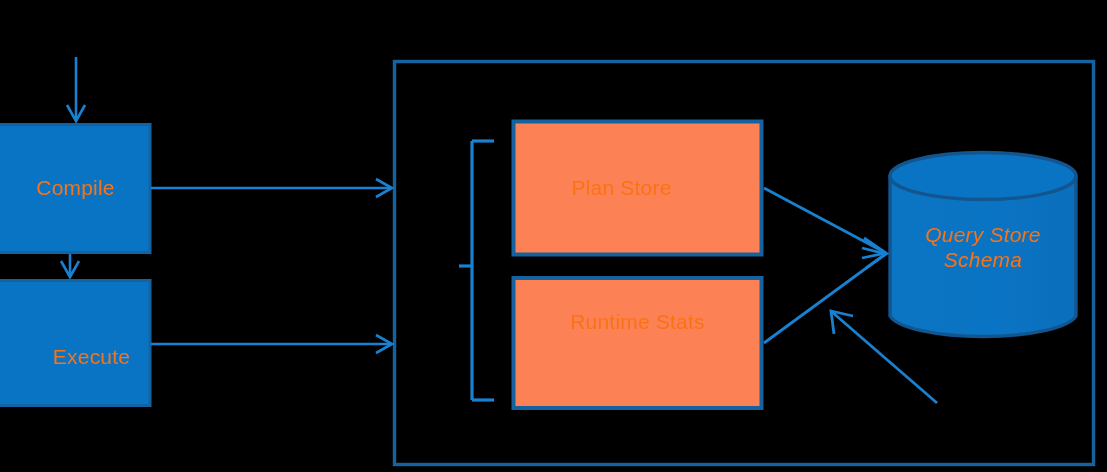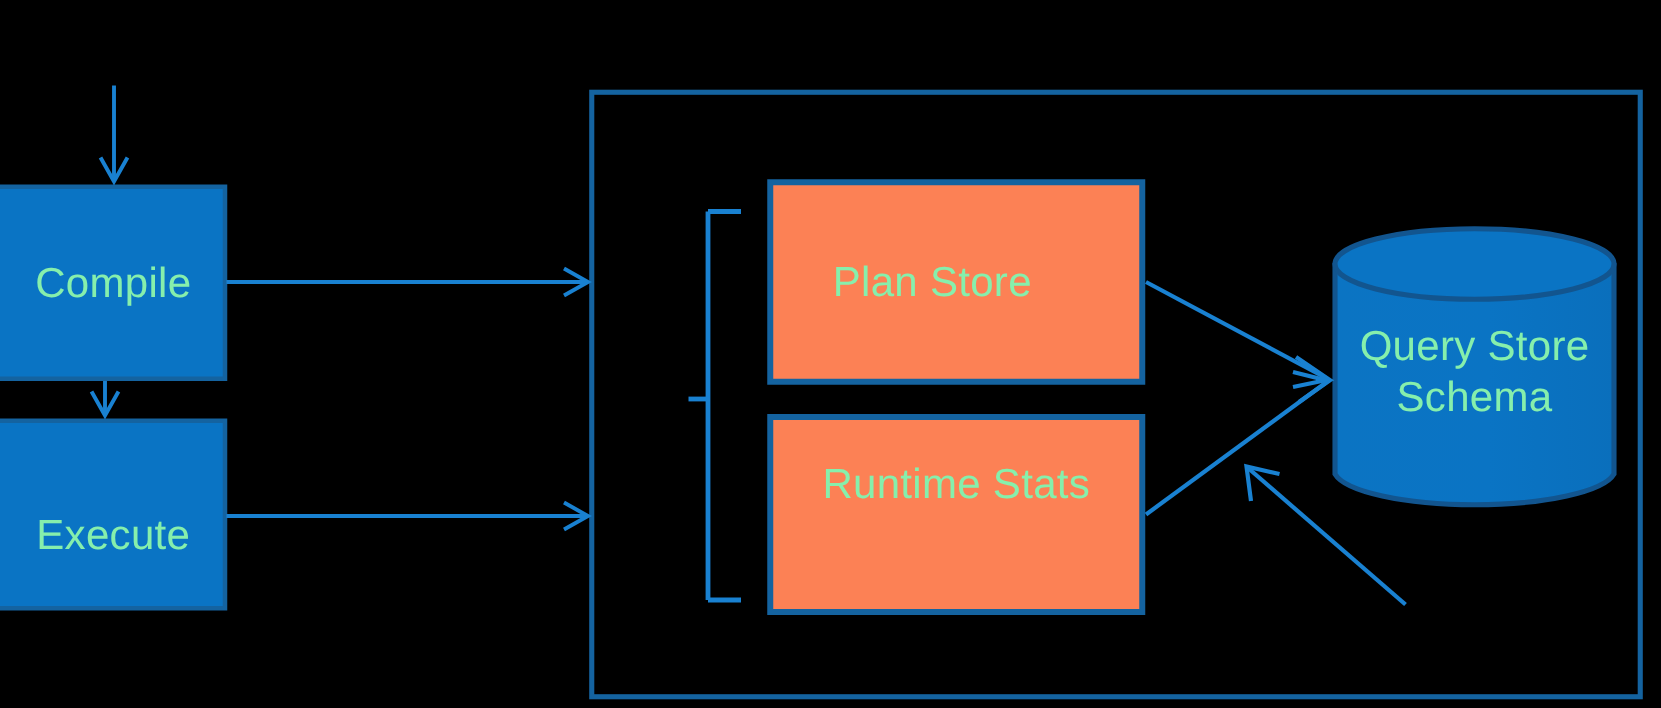--- a/index.html
+++ b/index.html
@@ -19,47 +19,47 @@
   }
   #diagram-svg {
     position: absolute;
     left: 0;
     top: 0;
     width: 1107px;
     height: 472px;
   }
   .node-label {
     position: absolute;
-    color: #86efac;
+    color: #f97316;
     font-family: "Liberation Sans", sans-serif;
-    font-size: 28px;
+    font-size: 21px;
     font-weight: 400;
     text-align: center;
     line-height: 1.18;
     letter-spacing: 0.2px;
     white-space: pre-line;
     pointer-events: none;
     display: flex;
     align-items: center;
     justify-content: center;
   }
   #label-compile {
     left: 0px; top: 123px; width: 151px; height: 131px;
   }
   #label-execute {
-    left: 0px; top: 279px; width: 151px; height: 156px;
+    left: 16px; top: 279px; width: 151px; height: 156px;
   }
   #label-plan-store {
     left: 512px; top: 120px; width: 219px; height: 136px;
   }
   #label-runtime-stats {
     left: 512px; top: 276px; width: 251px; height: 93px; text-align: center;
   }
   #label-query-store-schema {
-    left: 890px; top: 175px; width: 186px; height: 145px;
+    left: 890px; top: 175px; width: 186px; height: 145px; font-style: italic;
   }
 </style>
 </head>
 <body>
 
 <div id="canvas">
 
   <svg id="diagram-svg" viewBox="0 0 1107 472" xmlns="http://www.w3.org/2000/svg">
 
     <defs>

